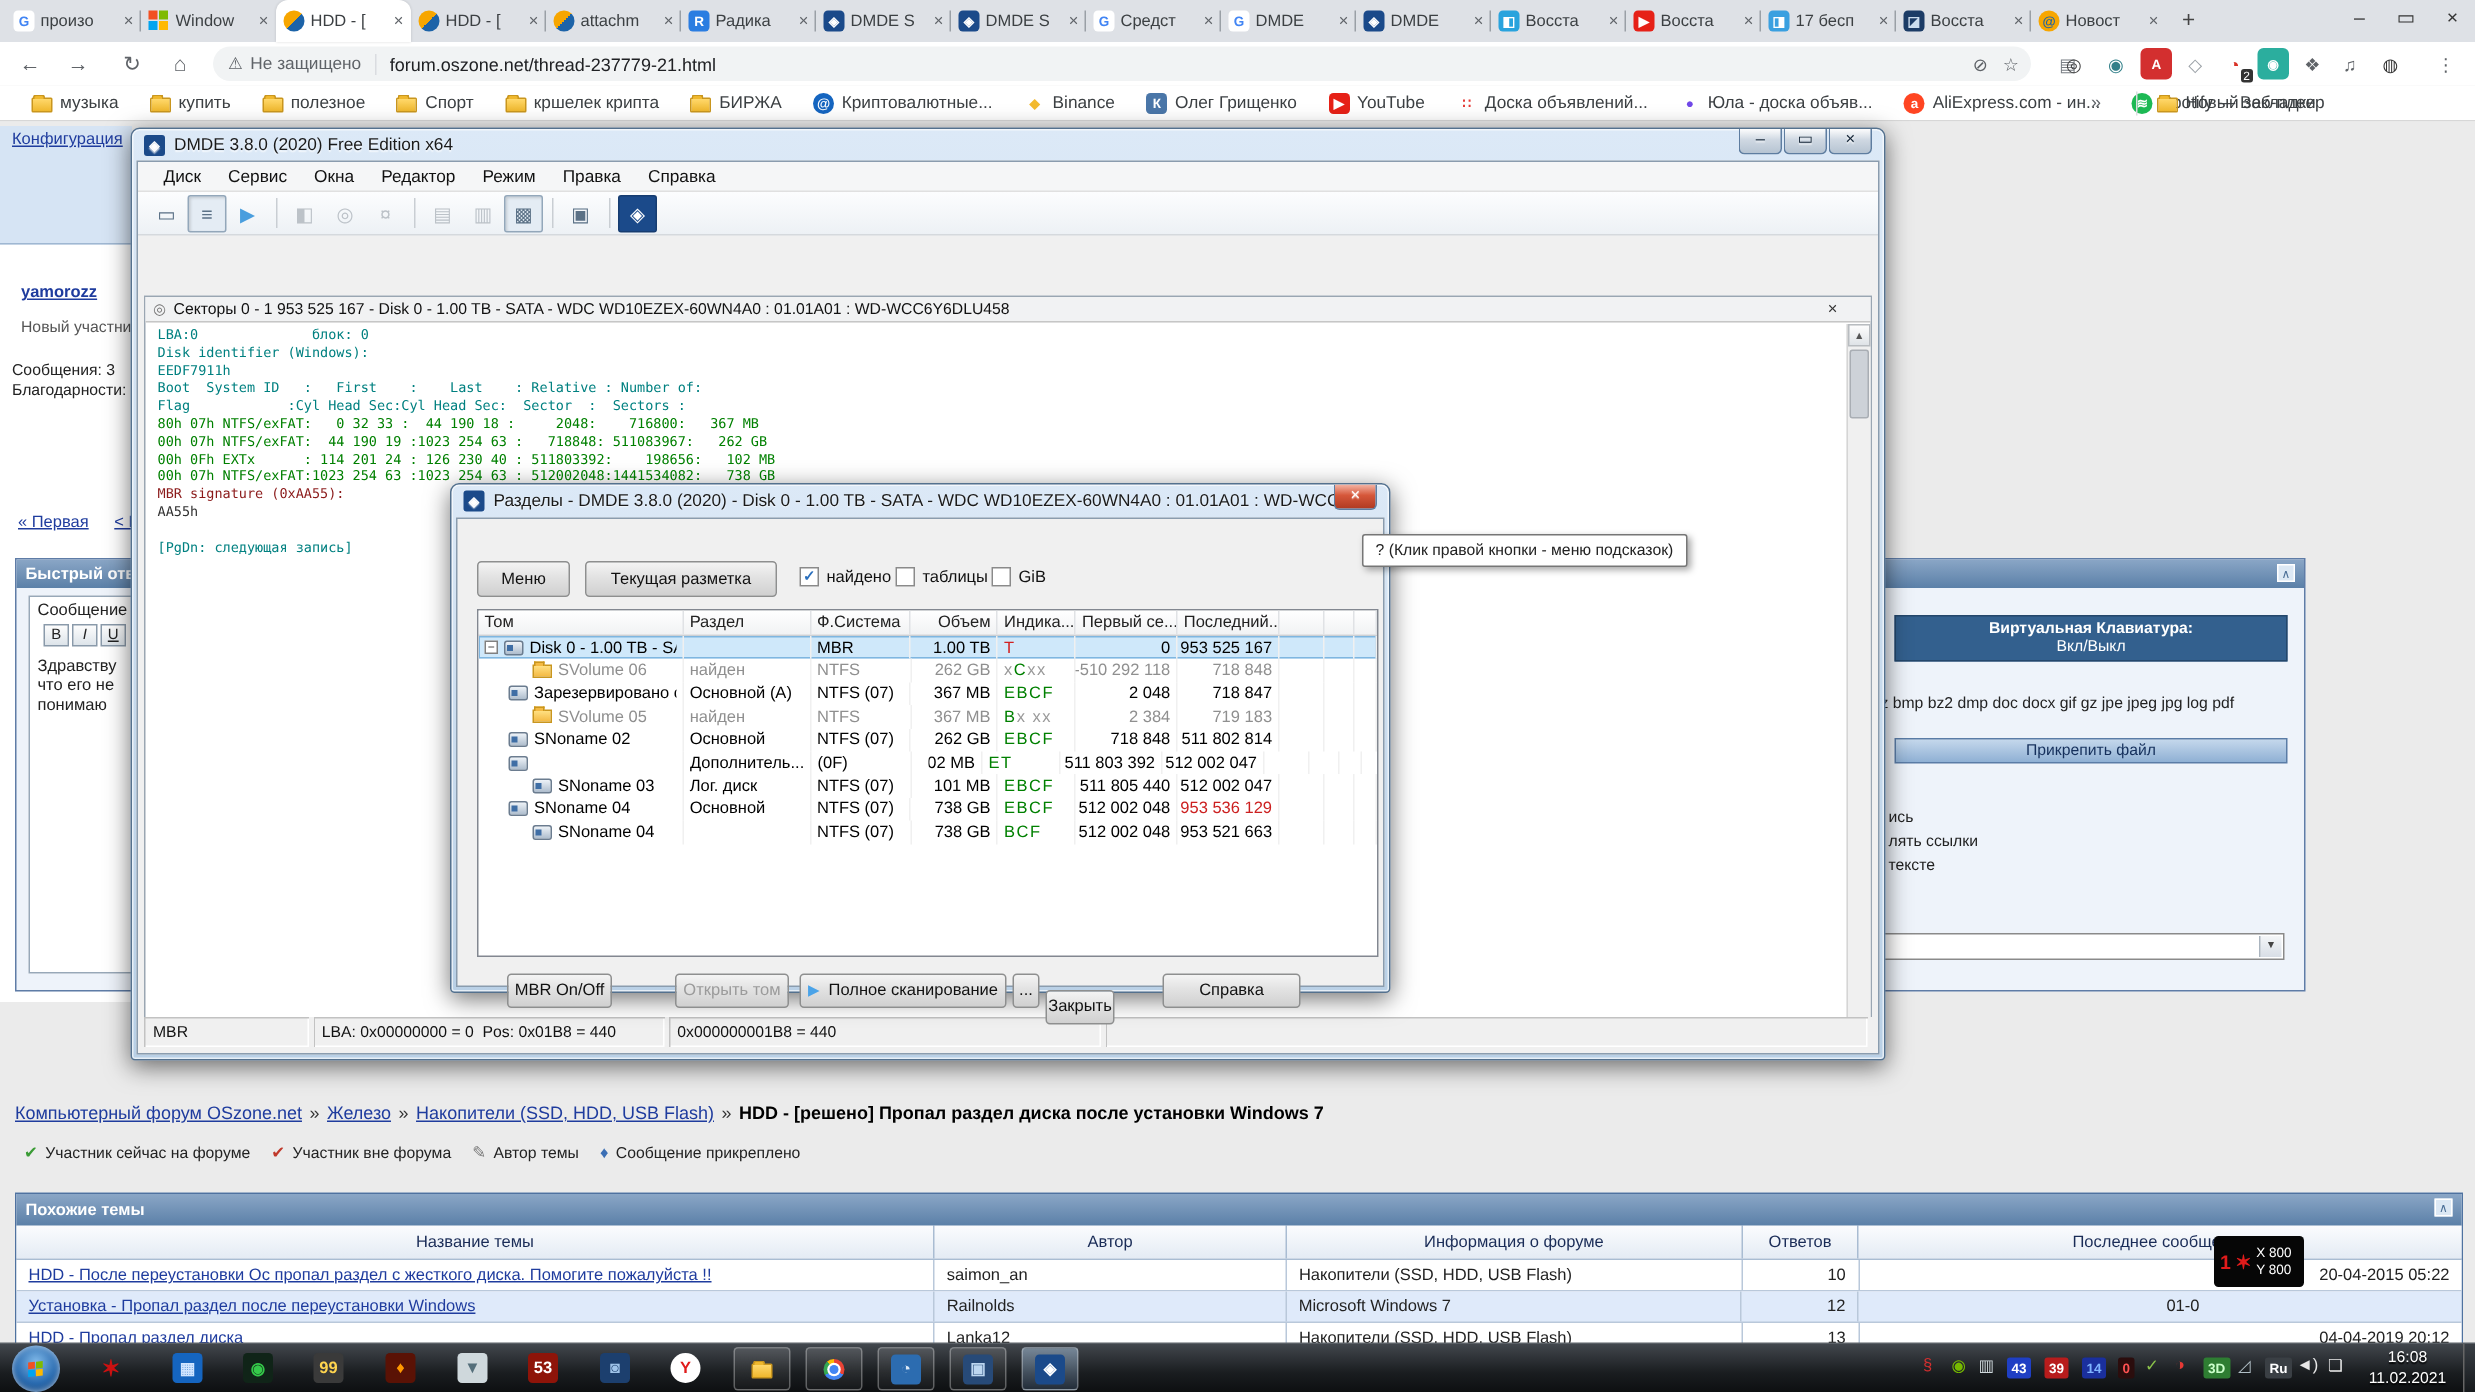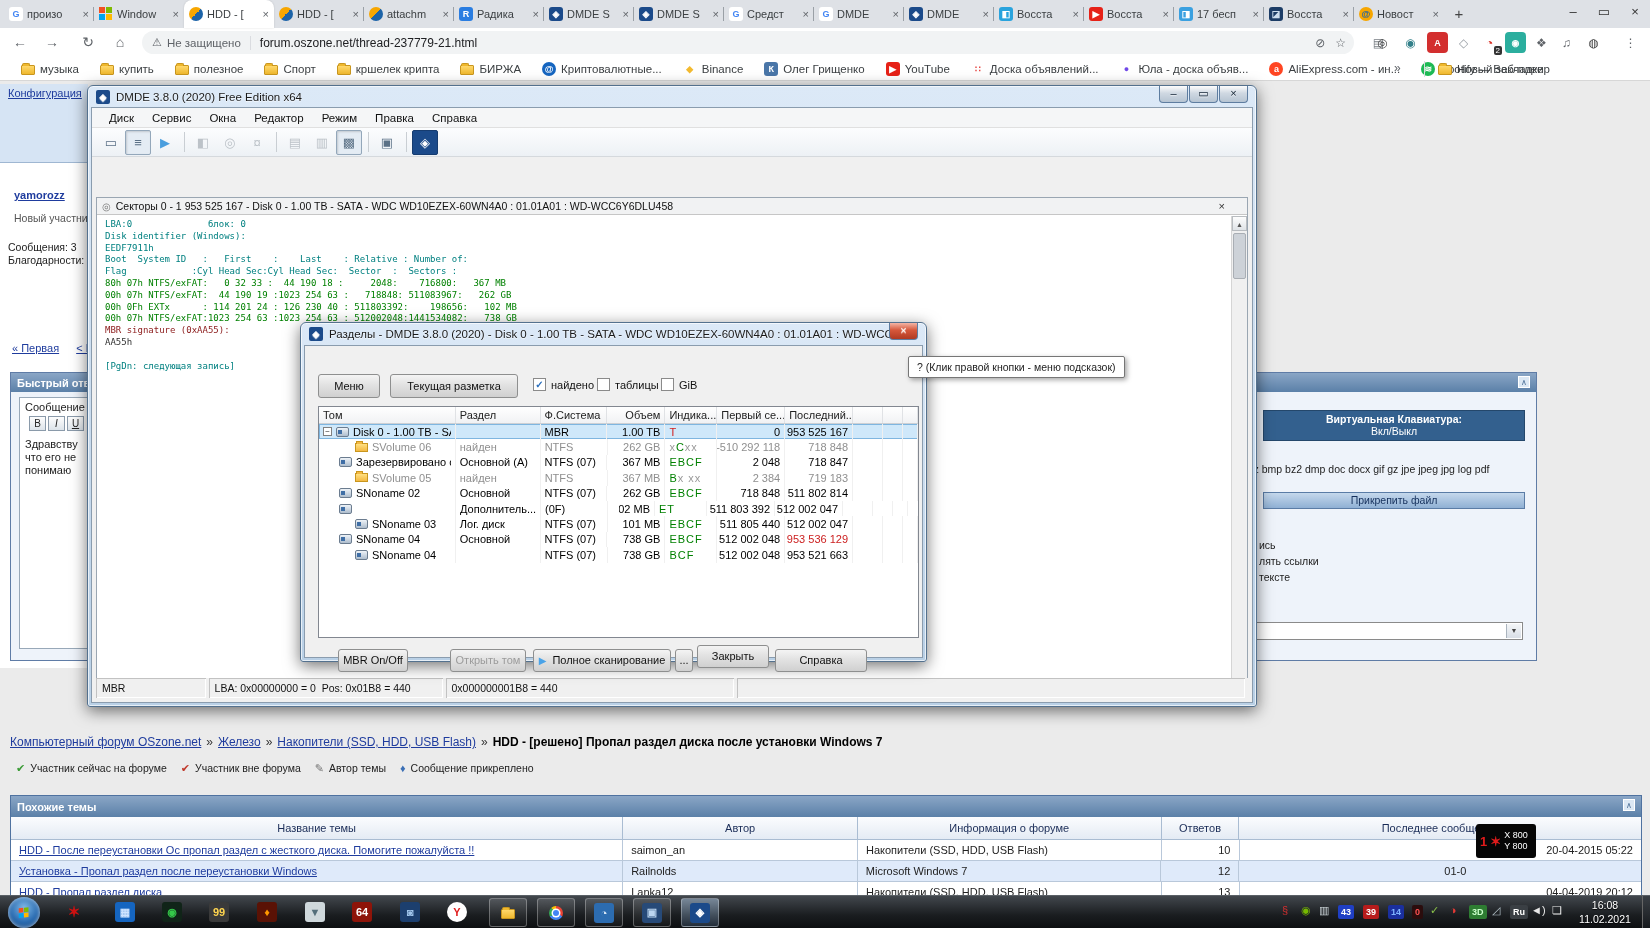--- a/index.html
+++ b/index.html
@@ -700,21 +700,21 @@
             <div class="pcell" style="width: 15px;"></div>
           </div>
         </div>
       <div id="pd-buttons">
         <div class="w7btn" style="left:33px;top:303px;width:70px;height:23px;line-height:21px">MBR On/Off</div>
         <div class="w7btn disabled" style="left:145px;top:303px;width:76px;height:23px;line-height:21px">Открыть том</div>
         <div class="w7btn" style="left:228px;top:303px;width:138px;height:23px;line-height:21px">
           <span class="play">▶</span><span>Полное сканирование</span>
         </div>
         <div class="w7btn" style="left:370px;top:303px;width:18px;height:23px;line-height:21px">...</div>
-        <div class="w7btn" style="left:392px;top:299px;width:72px;height:23px;line-height:21px">Закрыть</div>
+        <div class="w7btn" style="left:392px;top:314px;width:46px;height:23px;line-height:21px">Закрыть</div>
         <div class="w7btn" style="left:470px;top:303px;width:92px;height:23px;line-height:21px">Справка</div>
       </div>
     </div>
   </div>
 
   <div id="tooltip">? (Клик правой кнопки - меню подсказок)</div>
 
   <div id="xyoverlay">
     <span class="rg">1</span>
     <span class="rg">✶</span>
@@ -746,21 +746,21 @@
         <div class="tbapp" style="left: 206px;">
           <span class="chip" style="background: rgb(58, 58, 58); color: rgb(255, 213, 79);">99</span>
         </div>
         <div class="tbapp" style="left: 254px;">
           <span class="chip" style="background: rgb(90, 18, 5); color: rgb(255, 152, 0);">♦</span>
         </div>
         <div class="tbapp" style="left: 302px;">
           <span class="chip" style="background: rgb(207, 216, 220); color: rgb(84, 110, 122);">▼</span>
         </div>
         <div class="tbapp" style="left: 349px;">
-          <span class="chip" style="background: rgb(142, 20, 9); color: rgb(255, 255, 255);">64</span>
+          <span class="chip" style="background: rgb(142, 20, 9); color: rgb(255, 255, 255);">53</span>
         </div>
         <div class="tbapp" style="left: 397px;">
           <span class="chip" style="background: rgb(28, 63, 110); color: rgb(159, 196, 234);">◙</span>
         </div>
         <div class="tbapp" style="left: 444px;">
           <span class="chip rnd" style="background: rgb(255, 255, 255); color: rgb(224, 27, 27);">Y</span>
         </div>
         <div class="tbframe" style="left: 489px;">
           <span class="folder-ic"></span>
         </div>

